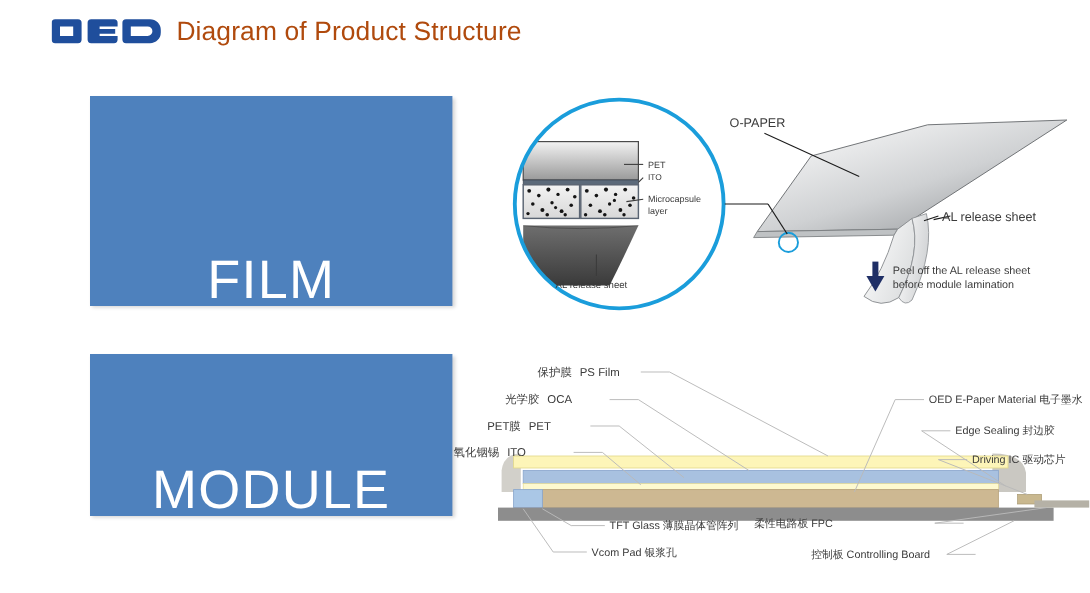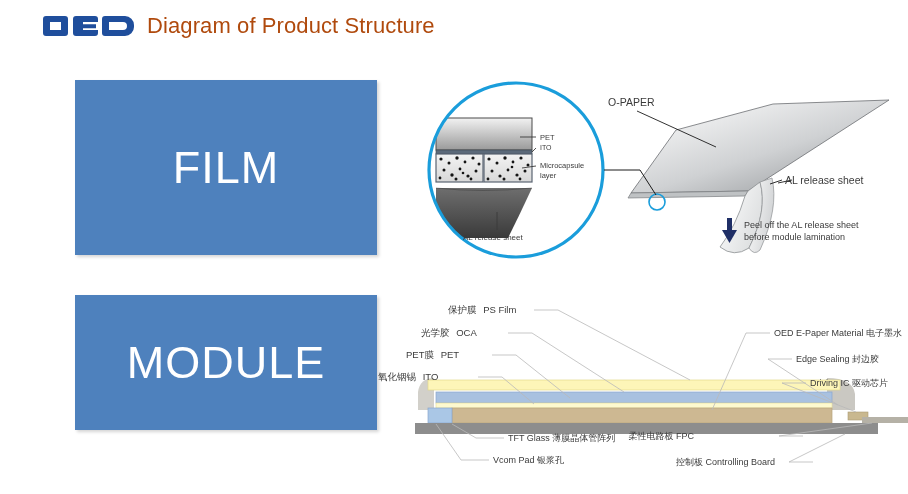--- a/index.html
+++ b/index.html
@@ -17,21 +17,21 @@
   .logo{position:absolute;left:27px;top:11px;width:92px;height:30px;}
   .title{
     position:absolute;left:131px;top:13px;
     font-size:22px;color:#b04a0d;letter-spacing:.1px;white-space:nowrap;
   }
 
   
   .catbox{
     position:absolute;background:#4e81bd;
     box-shadow:2px 2px 3px rgba(0,0,0,.17);
-    display:flex;align-items:center;justify-content:center;
+    display:flex;align-items:flex-end;justify-content:center;
   }
   .catbox span{
     color:#ffffff;font-size:45px;letter-spacing:1px;
     font-weight:400;line-height:1;
   }
   #film-box{left:75px;top:80px;width:302px;height:175px;}
   #module-box{left:75px;top:295px;width:302px;height:135px;}
 
   
   .svgwrap{position:absolute;left:0;top:0;width:908px;height:494px;pointer-events:none;}

